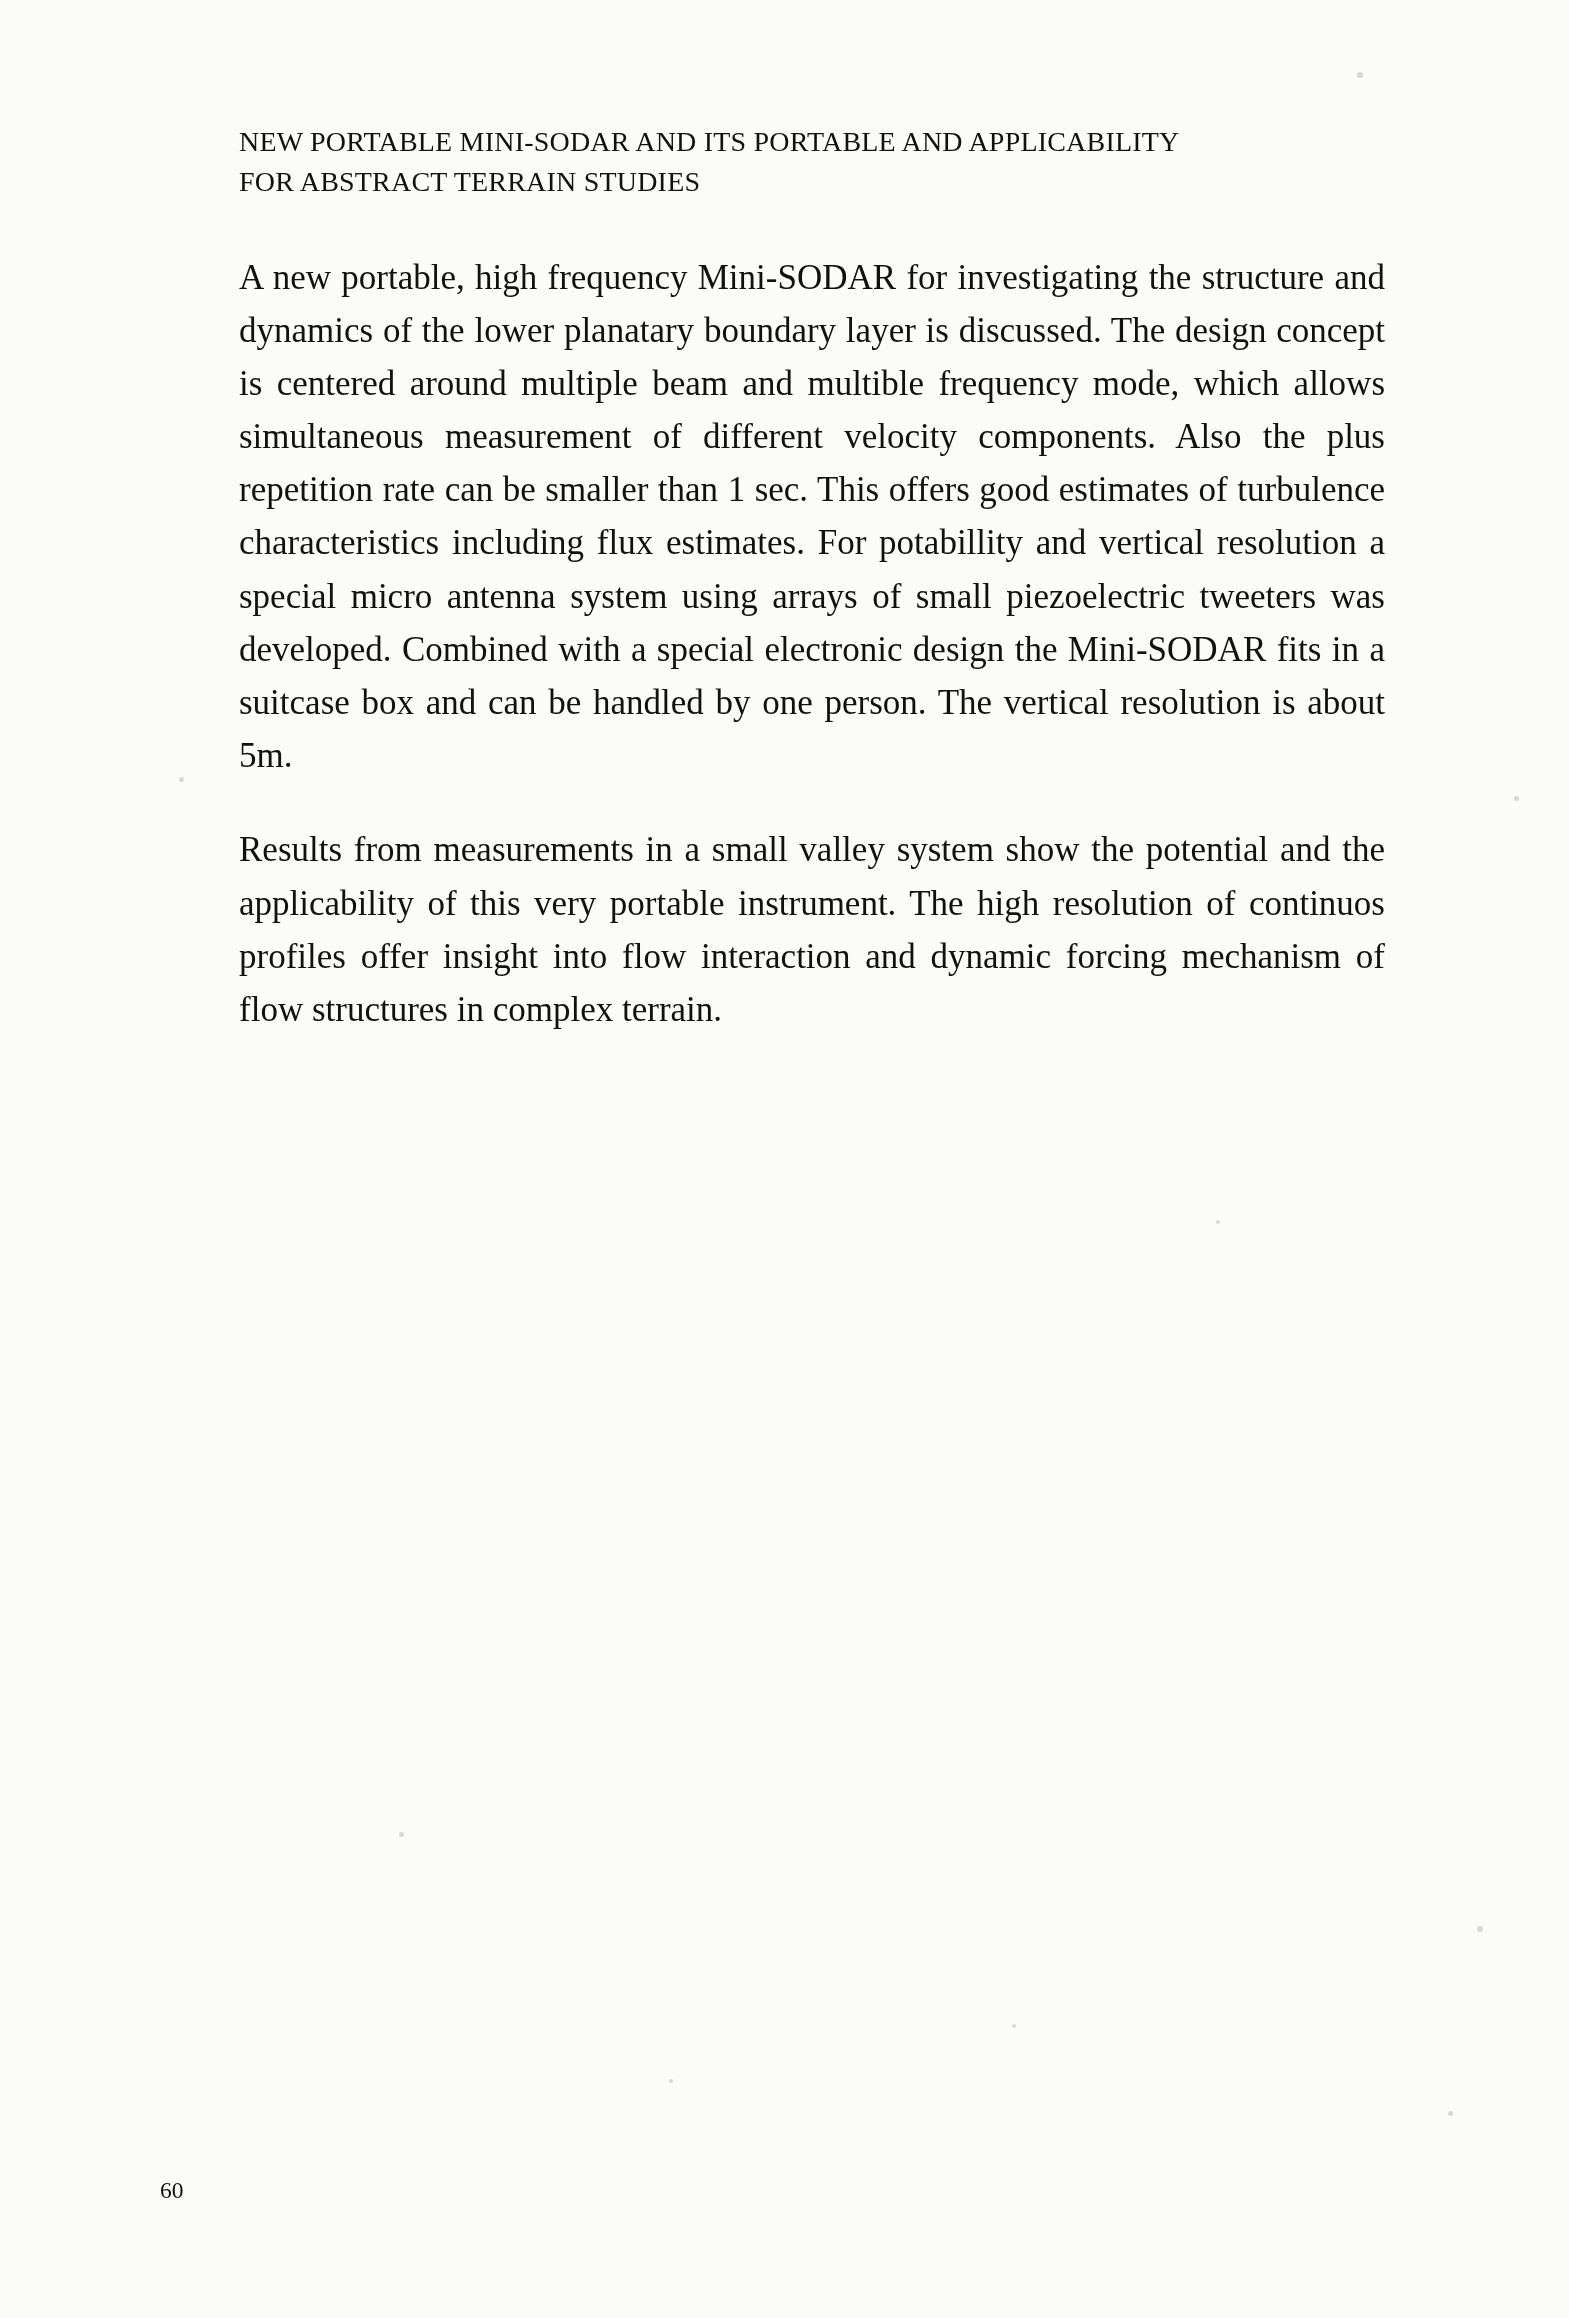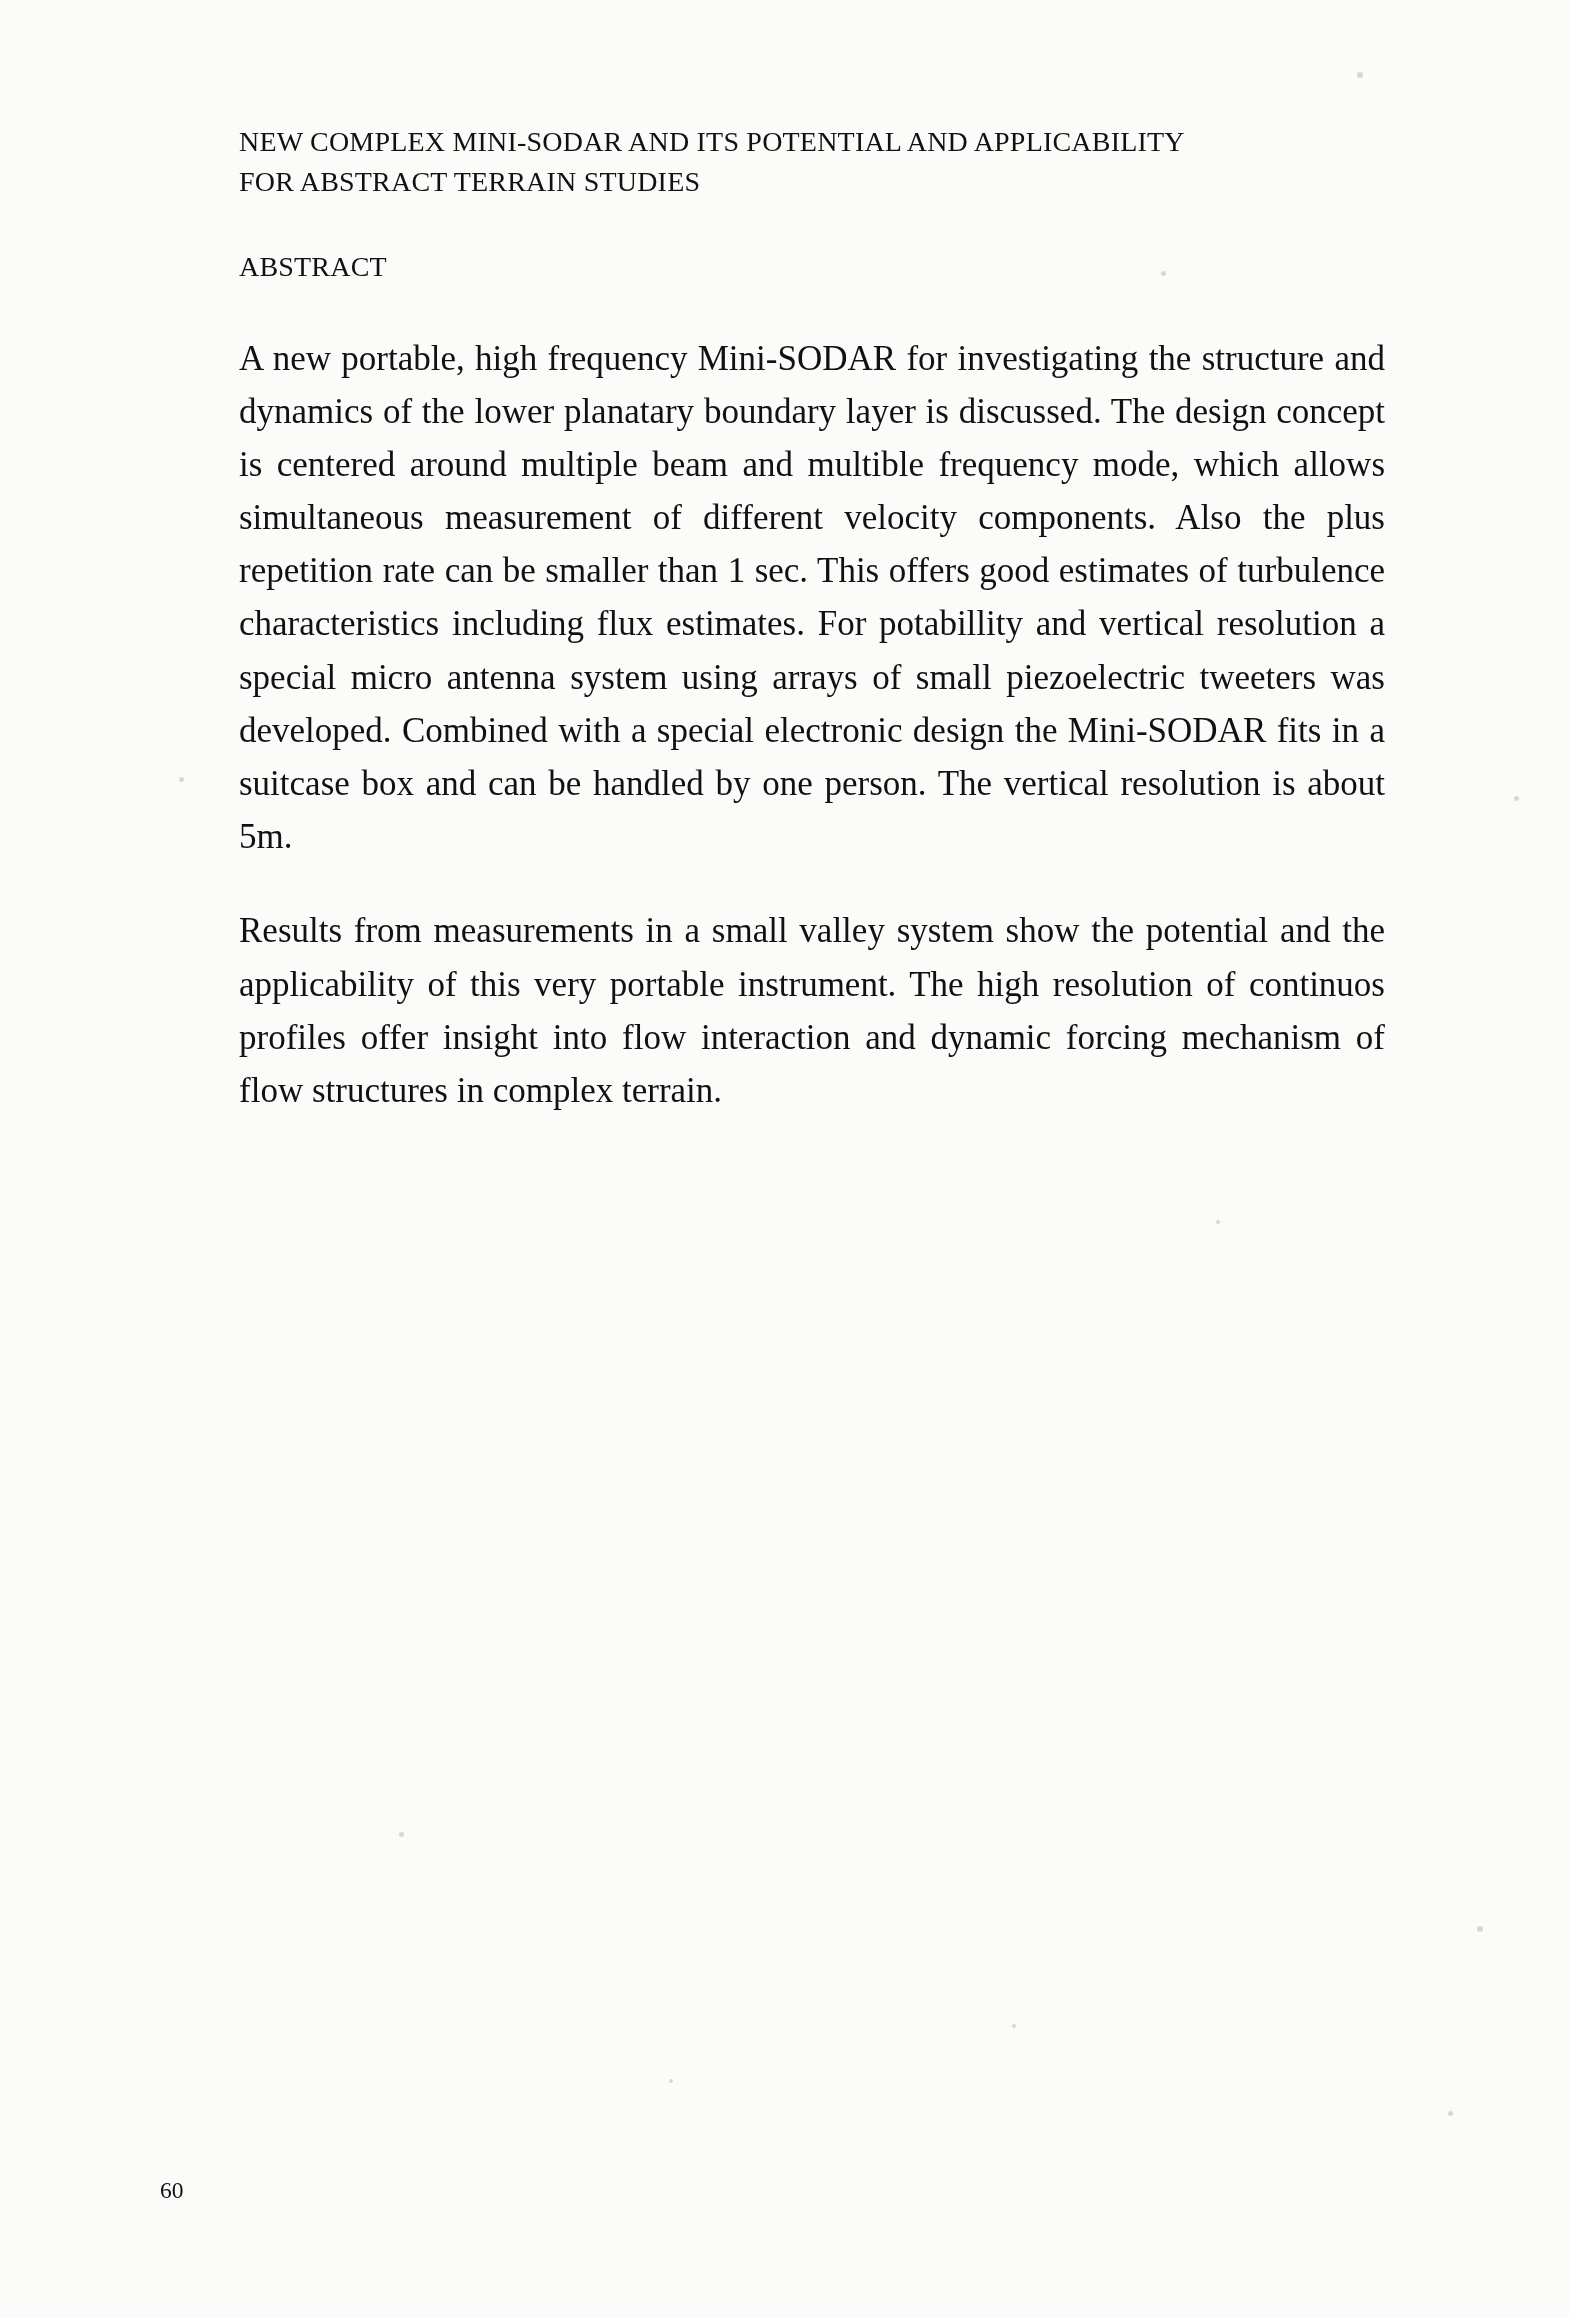--- a/index.html
+++ b/index.html
@@ -78,25 +78,24 @@
   <div class="speck" style="left:1216px; top:1220px; width:3.9px; height:3.9px;"></div>
   <div class="speck" style="left:1477px; top:1926px; width:5.5px; height:5.5px;"></div>
   <div class="speck" style="left:1448px; top:2111px; width:4.7px; height:4.7px;"></div>
   <div class="speck" style="left:399px; top:1832px; width:4.7px; height:4.7px;"></div>
   <div class="speck" style="left:669px; top:2079px; width:3.9px; height:3.9px;"></div>
   <div class="speck" style="left:1012px; top:2024px; width:3.9px; height:3.9px;"></div>
 
   <div class="content">
 
     <h1 class="doc-title">
-      <span class="line">NEW COMPLEX MINI-SODAR AND ITS POTENTIAL AND APPLICABILITY</span>
+      <span class="line">NEW PORTABLE MINI-SODAR AND ITS PORTABLE AND APPLICABILITY</span>
       <span class="line">FOR ABSTRACT TERRAIN STUDIES</span>
     </h1>
 
-    <h2 class="section-heading">ABSTRACT</h2>
 
     <p class="para first">A new portable, high frequency Mini-SODAR for investigating the structure and dynamics of the lower planatary boundary layer is discussed. The design concept is centered around multiple beam and multible frequency mode, which allows simultaneous measurement of different velocity components. Also the plus repetition rate can be smaller than 1 sec. This offers good estimates of turbulence characteristics including flux estimates. For potabillity and vertical resolution a special micro antenna system using arrays of small piezoelectric tweeters was developed. Combined with a special electronic design the Mini-SODAR fits in a suitcase box and can be handled by one person. The vertical resolution is about 5m.</p>
 
     <p class="para second">Results from measurements in a small valley system show the potential and the applicability of this very portable instrument. The high resolution of continuos profiles offer insight into flow interaction and dynamic forcing mechanism of flow structures in complex terrain.</p>
 
   </div>
 
   <div class="page-number">60</div>
 
 </div>

